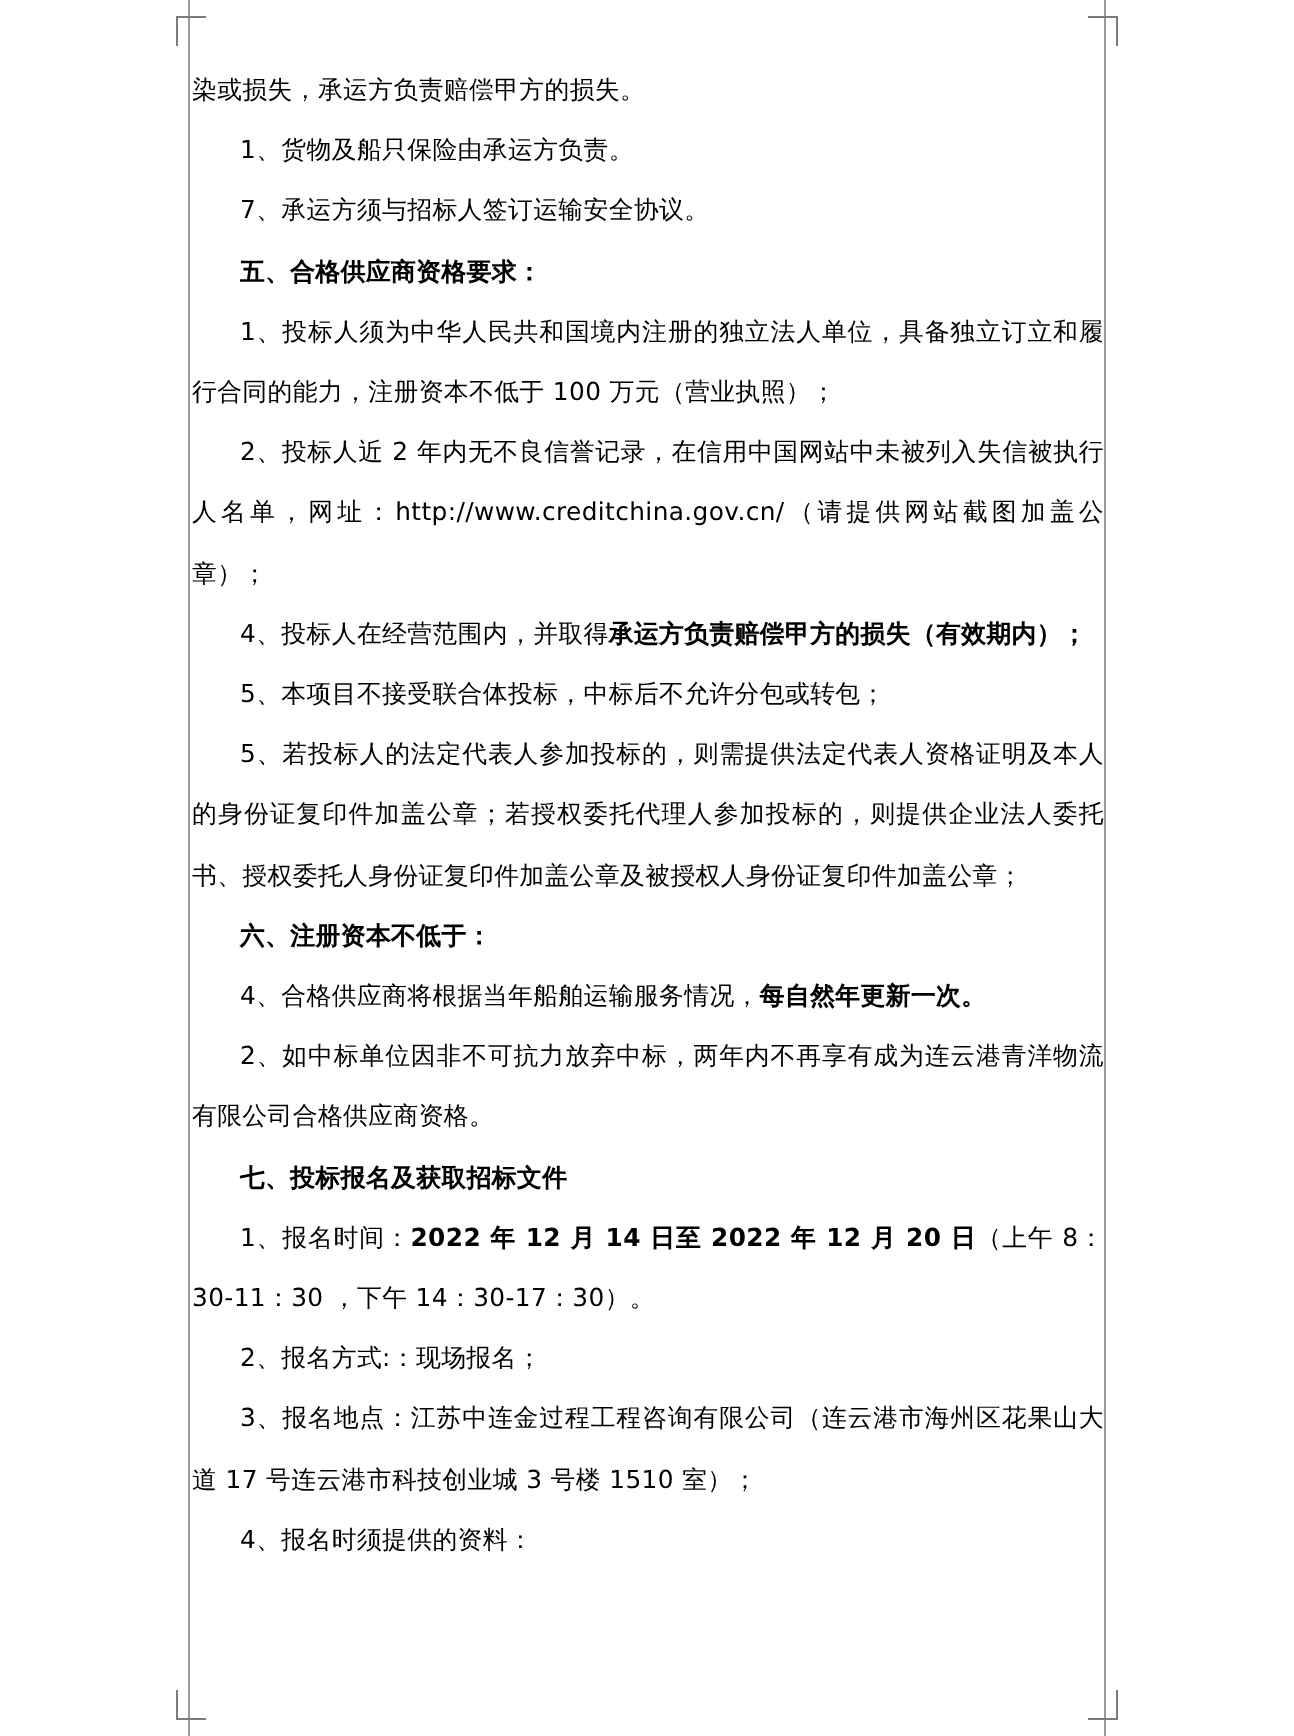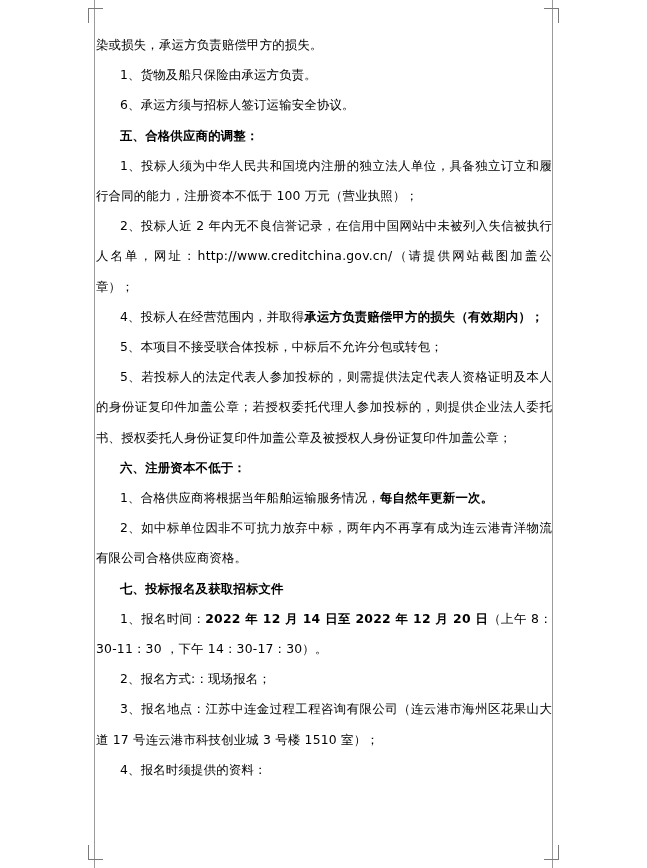--- a/index.html
+++ b/index.html
@@ -83,31 +83,31 @@
 
   <div class="crop tl"></div>
   <div class="crop tr"></div>
   <div class="crop bl"></div>
   <div class="crop br"></div>
 
   <div class="content">
 
     <p class="para">染或损失，承运方负责赔偿甲方的损失。</p>
     <p class="para indent">1、货物及船只保险由承运方负责。</p>
-    <p class="para indent">6、承运方须与招标人签订运输安全协议。</p>
+    <p class="para indent">7、承运方须与招标人签订运输安全协议。</p>
 
-    <p class="para heading">五、合格供应商的调整：</p>
+    <p class="para heading">五、合格供应商资格要求：</p>
     <p class="para indent">1、投标人须为中华人民共和国境内注册的独立法人单位，具备独立订立和履行合同的能力，注册资本不低于 100 万元（营业执照）；</p>
     <p class="para indent">2、投标人近 2 年内无不良信誉记录，在信用中国网站中未被列入失信被执行人名单，网址：http://www.creditchina.gov.cn/（请提供网站截图加盖公章）；</p>
     <p class="para indent bold" style="font-weight: normal;"><span style="font-weight:normal">4、投标人在经营范围内，并取得</span><span style="font-weight:bold">承运方负责赔偿甲方的损失（有效期内）；</span></p>
     <p class="para indent">5、本项目不接受联合体投标，中标后不允许分包或转包；</p>
     <p class="para indent">5、若投标人的法定代表人参加投标的，则需提供法定代表人资格证明及本人的身份证复印件加盖公章；若授权委托代理人参加投标的，则提供企业法人委托书、授权委托人身份证复印件加盖公章及被授权人身份证复印件加盖公章；</p>
 
     <p class="para heading">六、注册资本不低于：</p>
-    <p class="para indent" style="font-weight: normal;"><span style="font-weight:normal">1、合格供应商将根据当年船舶运输服务情况，</span><span style="font-weight:bold">每自然年更新一次。</span><span style="font-weight:normal"></span></p>
+    <p class="para indent" style="font-weight: normal;"><span style="font-weight:normal">4、合格供应商将根据当年船舶运输服务情况，</span><span style="font-weight:bold">每自然年更新一次。</span><span style="font-weight:normal"></span></p>
     <p class="para indent">2、如中标单位因非不可抗力放弃中标，两年内不再享有成为连云港青洋物流有限公司合格供应商资格。</p>
 
     <p class="para heading">七、投标报名及获取招标文件</p>
     <p class="para indent" style="font-weight: normal;"><span style="font-weight:normal">1、报名时间：</span><span style="font-weight:bold">2022 年 12 月 14 日至 2022 年 12 月 20 日</span><span style="font-weight:normal">（上午 8：30-11：30 ，下午 14：30-17：30）。</span></p>
     <p class="para indent">2、报名方式:：现场报名；</p>
     <p class="para indent">3、报名地点：江苏中连金过程工程咨询有限公司（连云港市海州区花果山大道 17 号连云港市科技创业城 3 号楼 1510 室）；</p>
     <p class="para indent">4、报名时须提供的资料：</p>
 
   </div>
 </div>

